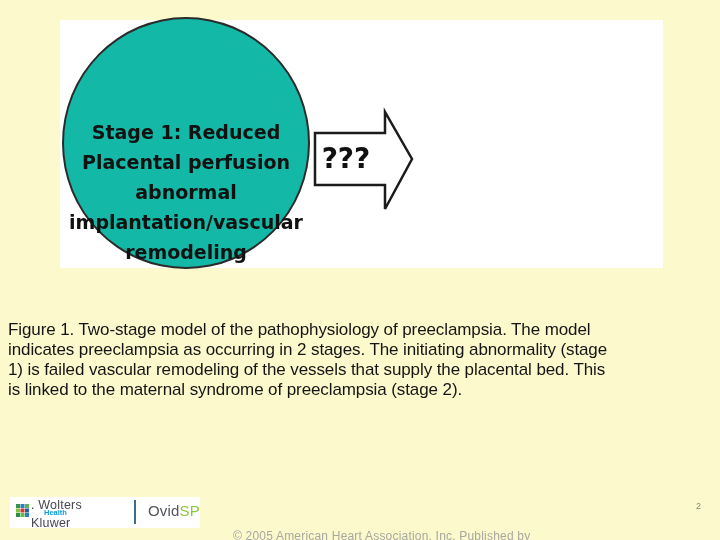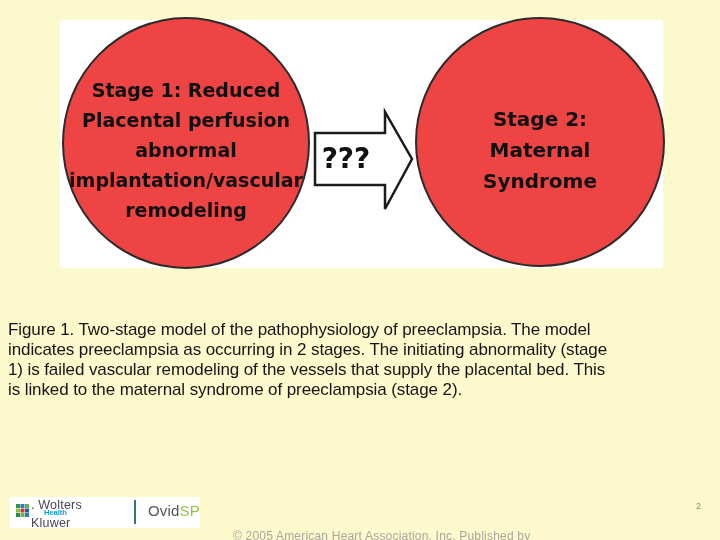--- a/index.html
+++ b/index.html
@@ -10,22 +10,22 @@
     font-family:"Liberation Sans", sans-serif;
     overflow:hidden;
   }
   
   .diagram-panel{
     position:absolute;left:60px;top:20px;width:603px;height:248px;
     background:#ffffff;
   }
   .circle{
     position:absolute;border:2px solid #2b2b2b;border-radius:50%;
-    display:flex;align-items:center;justify-content:center;
-    box-sizing:border-box;background:#ef4444;
+    display:flex;align-items:flex-end;justify-content:center;
+    box-sizing:border-box;background:#14b8a6;
   }
   .circle-left{left:2px;top:-3px;width:248px;height:252px;}
   .circle-right{left:355px;top:-3px;width:250px;height:250px;}
   .circle-text{
     font-family:"DejaVu Sans", sans-serif;
     font-weight:700;color:#111;text-align:center;
     white-space:pre-line;
   }
   .circle-left .circle-text{font-size:19px;line-height:30px;padding-top:14px;}
   .circle-right .circle-text{font-size:20px;line-height:31px;padding-top:16px;}
@@ -86,25 +86,20 @@
 abnormal
 implantation/vascular
 remodeling</div>
     </div>
 
     <svg class="arrow-svg" viewBox="0 0 104 105" aria-hidden="true">
       <polygon points="3,23 73,23 73,2 100,49 73,99 73,75 3,75" fill="#ffffff" stroke="#1b1b1b" stroke-width="2.5" stroke-linejoin="miter"></polygon>
     </svg>
     <div class="arrow-label">???</div>
 
-    <div class="circle circle-right">
-      <div class="circle-text">Stage 2:
-Maternal
-Syndrome</div>
-    </div>
 
   </div>
 
   <p class="caption">Figure 1.  Two-stage model of the pathophysiology of preeclampsia. The model
 indicates preeclampsia as occurring in 2 stages. The initiating abnormality (stage
 1) is failed vascular remodeling of the vessels that supply the placental bed. This
 is linked to the maternal syndrome of preeclampsia (stage 2).</p>
 
 
   <div class="logo-box">

